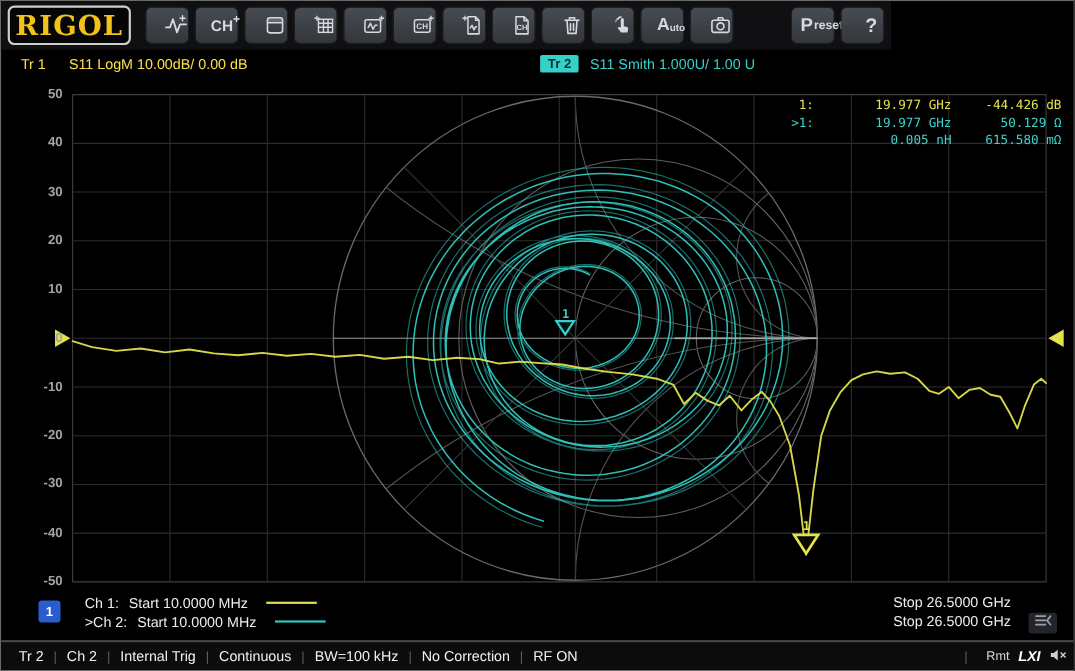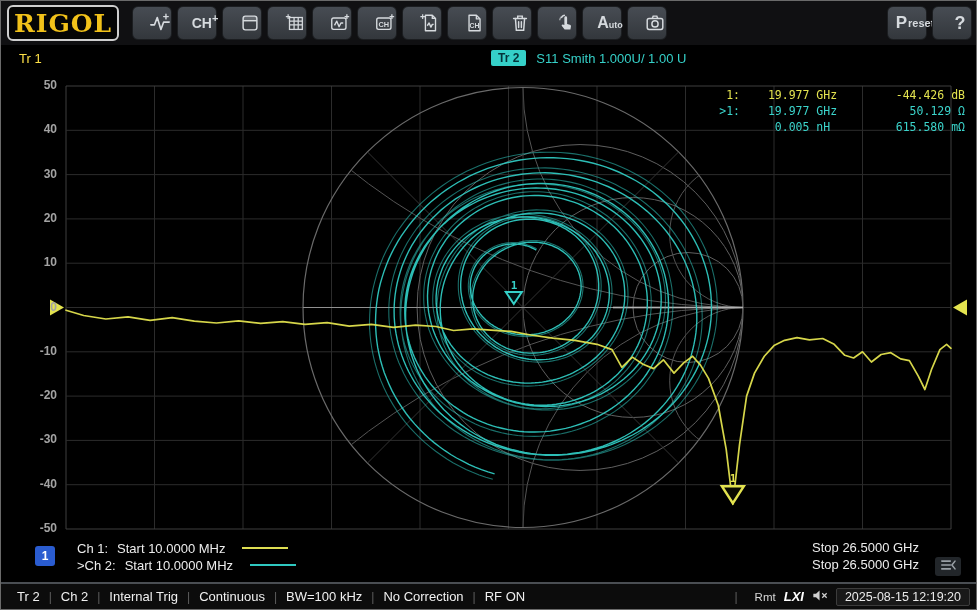--- a/index.html
+++ b/index.html
@@ -2,21 +2,21 @@
 <html><head>
 <meta charset="utf-8">
 <style>
   html,body{margin:0;padding:0;background:#000;}
   *{box-sizing:border-box;}
   #screen{
     position:relative;width:977px;height:610px;background:#000;overflow:hidden;
     font-family:"Liberation Sans",sans-serif;border:1px solid #6a6a6a;
   }
   
-  #toolbar{position:absolute;left:0;top:0;width:977px;height:44px;background:#101012;
+  #toolbar{position:absolute;left:0;top:0;width:809px;height:44px;background:#101012;
     display:flex;align-items:center;gap:5px;padding:0 6px;}
   #logo{width:112px;height:36px;border:2px solid #cfcfcf;border-radius:6px;background:#050505;
     display:flex;align-items:center;justify-content:center;margin-right:8px;flex:0 0 auto;}
   #logo span{font-family:"DejaVu Serif",serif;font-weight:bold;font-size:25px;color:#f2c21a;letter-spacing:1px;}
   .tbtn{width:40px;height:34px;border-radius:6px;background:linear-gradient(#474c53,#33373c);
     border:1px solid #1c1e21;color:#d6dade;display:flex;align-items:center;justify-content:center;
     flex:0 0 auto;position:relative;padding-left:16px;}
   .tbtn svg{display:block;}
   .tbtn .chl{font-size:14px;font-weight:bold;}
   .tbtn .sup{font-size:11px;font-weight:bold;position:relative;top:-5px;}
@@ -33,21 +33,21 @@
   #tr2-badge{background:#35d0c8;color:#04343a;font-weight:bold;font-size:12px;padding:1px 7px;border-radius:2px;}
   #tr2-detail{color:#35d0c8;font-size:13px;}
   
   #plot-svg{position:absolute;left:0;top:0;width:977px;height:610px;}
   .ylab{position:absolute;width:40px;text-align:right;color:#a3a3a3;font-size:12px;font-weight:bold;}
   
   #marker-readout{position:absolute;top:86px;right:11px;font-family:"DejaVu Sans Mono",monospace;
     font-size:11.5px;line-height:16px;}
   .mkrow{display:flex;}
   .mkrow .c1{width:40px;text-align:right;}
-  .mkrow .c2{width:125px;text-align:center;}
+  .mkrow .c2{width:125px;text-align:right;}
   .mkrow .c3{width:100px;text-align:right;}
   
   #ch-badge{position:absolute;left:34px;top:545px;width:20px;height:20px;background:#2a5cd0;border-radius:3px;
     color:#fff;font-size:12px;font-weight:bold;display:flex;align-items:center;justify-content:center;}
   .chrow{position:absolute;left:76px;height:16px;color:#ececec;font-size:13px;display:flex;align-items:center;gap:9px;}
   .chrow .swatch{display:inline-block;width:46px;height:2px;margin-left:8px;}
   .stoprow{position:absolute;right:57px;height:16px;color:#ececec;font-size:13px;text-align:center;}
   #collapse{position:absolute;right:15px;top:556px;width:26px;height:19px;background:#22262a;border-radius:3px;
     color:#9aa0a6;display:flex;align-items:center;justify-content:center;}
   
@@ -190,20 +190,21 @@
         </span>
     </div>
     <div class="tbtn">
       <span class="helpq">?</span>
     </div>
   </div>
 
   <div id="traceinfo">
     <div id="tr1-info">
       <span>Tr 1</span>
+      <span>S11 LogM 10.00dB/ 0.00 dB</span>
     </div>
     <div id="tr2-info">
       <span id="tr2-badge">Tr 2</span>
       <span id="tr2-detail">S11 Smith 1.000U/ 1.00 U</span>
     </div>
   </div>
 
   <svg id="plot-svg" viewBox="0 0 977 610">
       <g>
         <line x1="65" y1="85" x2="65" y2="528" stroke="#3f3f3f" stroke-width="1"></line>
@@ -333,16 +334,15 @@
       <span class="sep">|</span>
     <span>RF ON</span>
     <div id="sb-right">
       <span class="sep">|</span>
       <span id="sb-rmt">Rmt</span>
       <span id="sb-lxi">LXI</span>
       <span><svg width="16" height="13" viewBox="0 0 18 14" fill="none" stroke="#cfcfcf" stroke-width="1.4">
             <path d="M1.5 5 v4 h3 l4 3.5 V1.5 L4.5 5z" fill="#cfcfcf" stroke="none"></path>
             <path d="M11.5 4.5 l5 5 M16.5 4.5 l-5 5"></path>
           </svg></span>
-      <span id="sb-datetime">2025-08-15 12:19:20</span>
     </div>
   </div>
 </div>
 
 </body></html>

